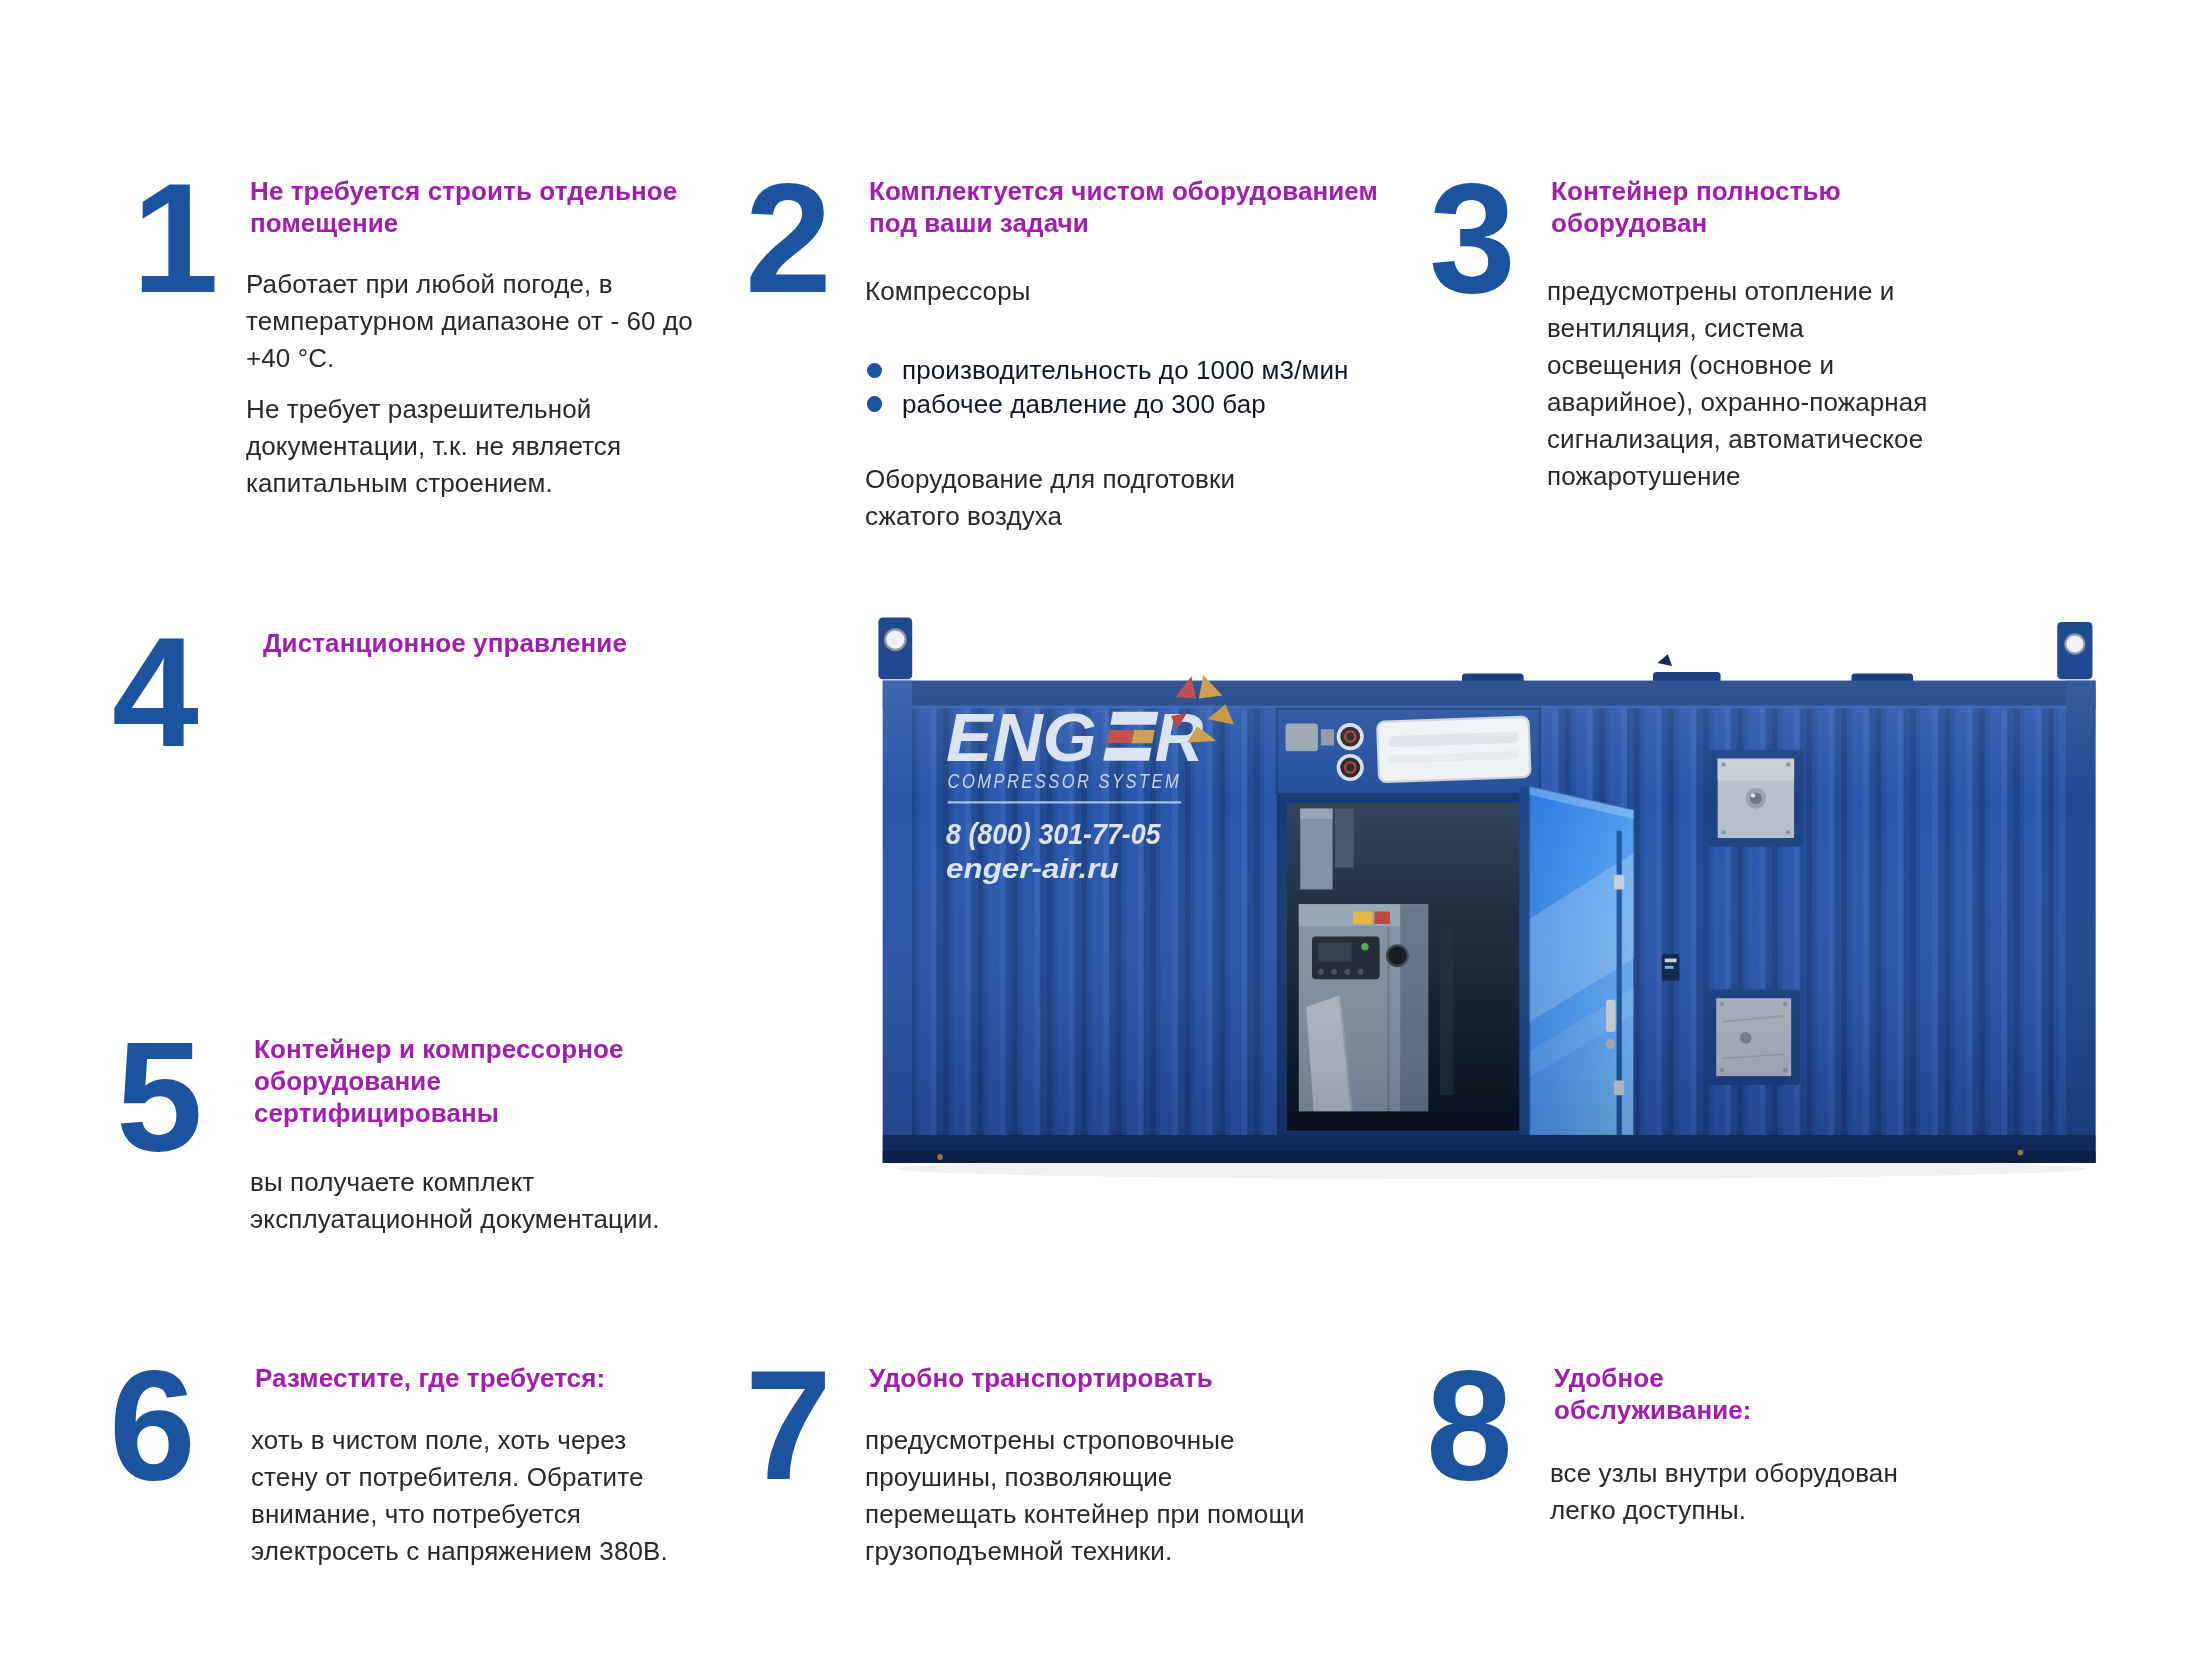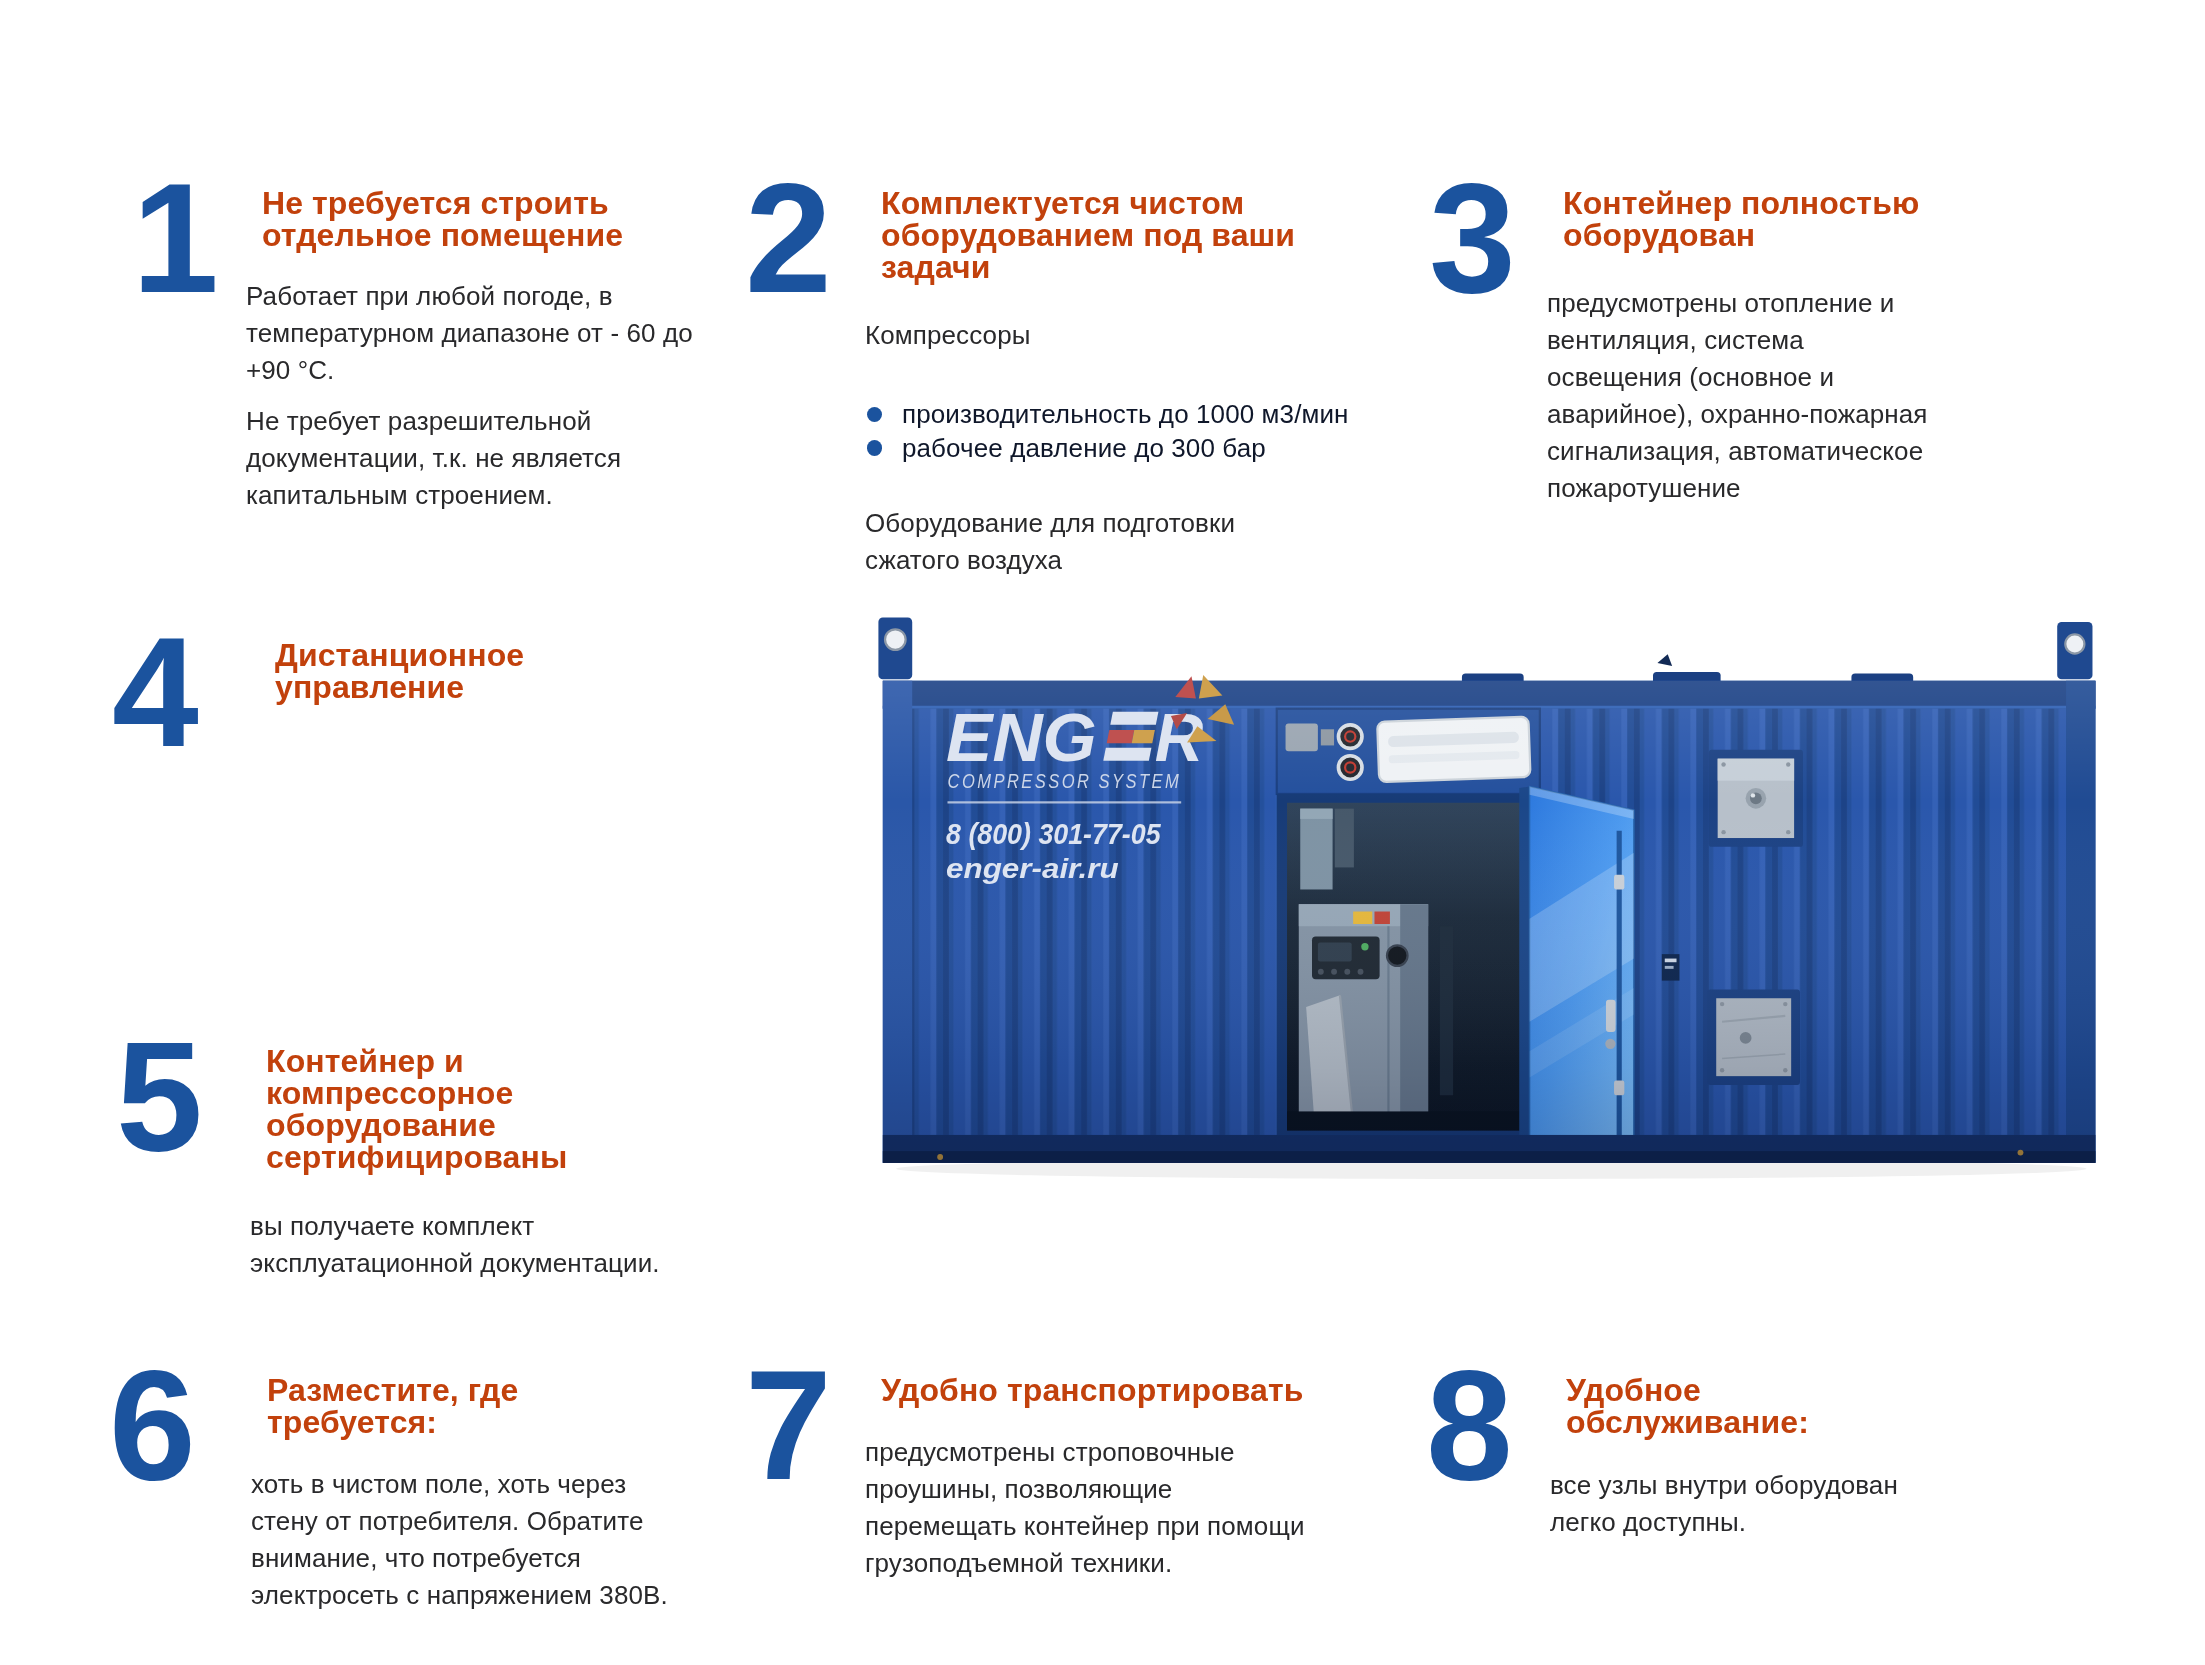--- a/index.html
+++ b/index.html
@@ -15,25 +15,25 @@
   .num{
     position:absolute;
     font-size:156px;
     line-height:156px;
     font-weight:700;
     color:#1b539e;
     letter-spacing:-1.5px;
   }
   .content{position:absolute;}
   .title{
-    margin:16px;
-    font-size:32px;
+    margin:4px;
+    font-size:26px;
     line-height:32px;
     font-weight:700;
-    color:#c2410c;
+    color:#a21caf;
     letter-spacing:0.1px;
   }
   .body-text{
     margin:0;
     font-size:26px;
     line-height:37px;
     font-weight:400;
     color:#29292b;
     letter-spacing:0.1px;
   }
@@ -87,21 +87,21 @@
 </style>
 </head>
 <body>
 
 <div class="page">
 
   <section class="feature">
     <div class="num" id="num-1">1</div>
     <div class="content" id="content-1">
       <h3 class="title">Не требуется строить отдельное помещение</h3>
-      <p class="body-text">Работает при любой погоде, в температурном диапазоне от - 60 до +90 °C.</p>
+      <p class="body-text">Работает при любой погоде, в температурном диапазоне от - 60 до +40 °C.</p>
       <p class="body-text">Не требует разрешительной документации, т.к. не является капитальным строением.</p>
     </div>
   </section>
 
   <section class="feature">
     <div class="num" id="num-2">2</div>
     <div class="content" id="content-2">
       <h3 class="title">Комплектуется чистом оборудованием под ваши задачи</h3>
       <p class="body-text intro">Компрессоры</p>
       <ul class="bullets">

